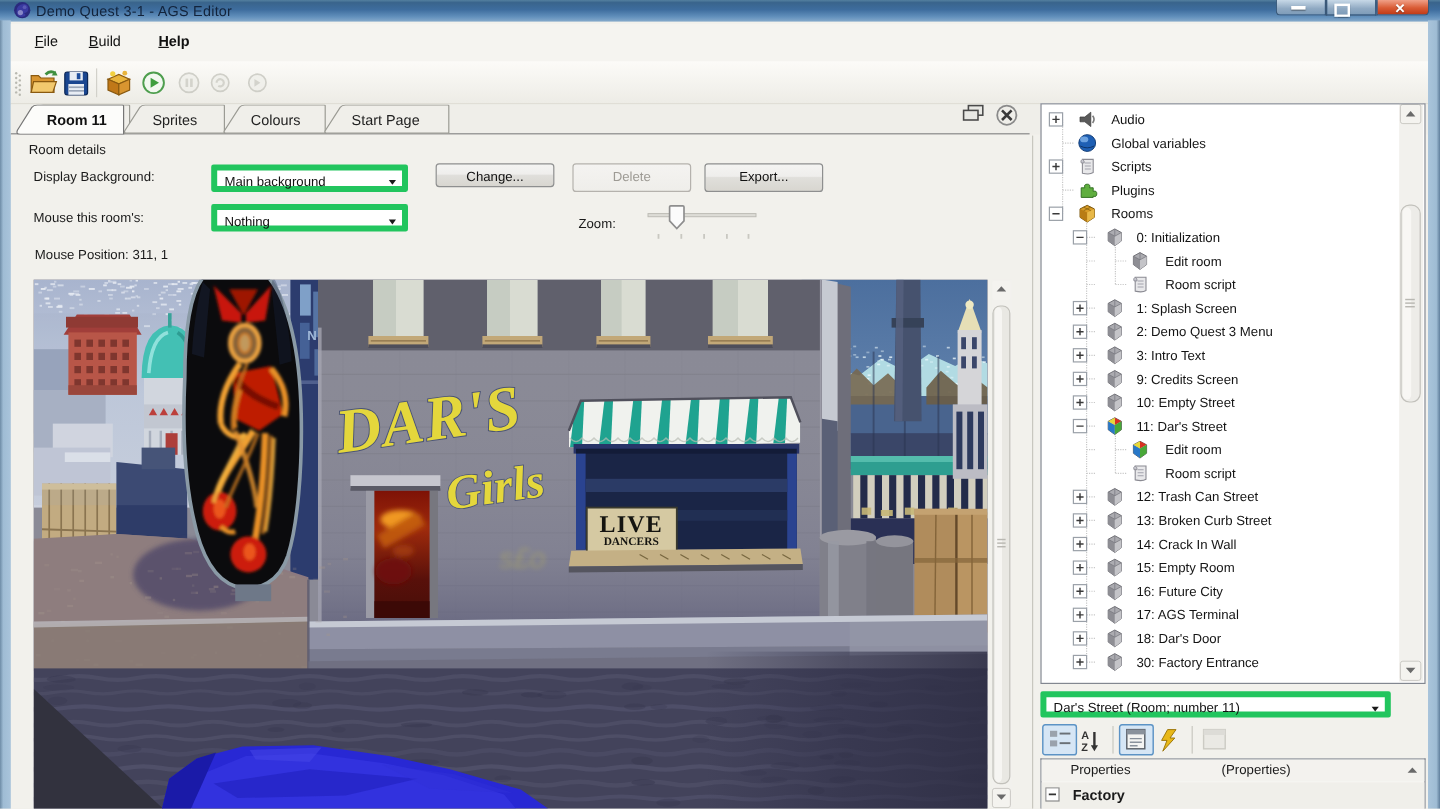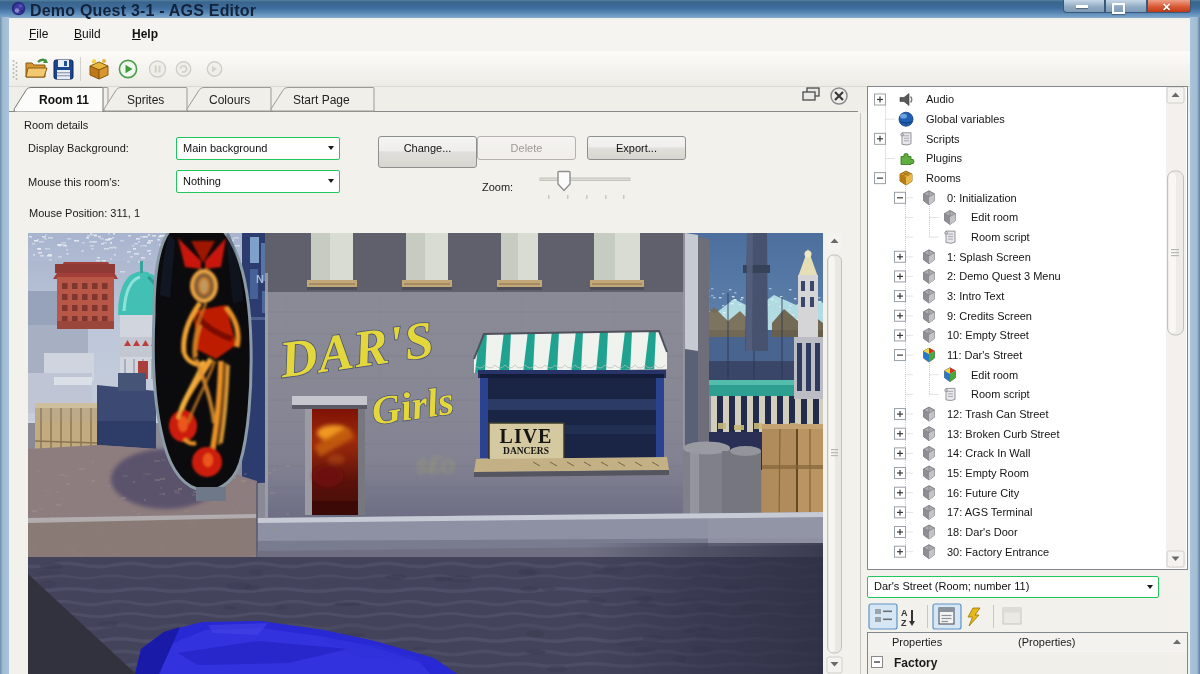--- a/index.html
+++ b/index.html
@@ -3,40 +3,40 @@
 <meta charset="utf-8">
 <style>
   html,body{margin:0;padding:0;width:1200px;height:674px;overflow:hidden;}
   body{font-family:"Liberation Sans",sans-serif;position:relative;background:#EFEEE9;}
   .abs{position:absolute;}
   
   #titlebar{left:0;top:0;width:1200px;height:18px;background:linear-gradient(180deg,#54809F 0%,#39648C 12%,#3E6D9E 45%,#6290BC 78%,#86AACB 100%);}
   #frameL{left:0;top:17px;width:9px;height:657px;background:linear-gradient(90deg,#6E8CA6 0%,#9FBCD4 30%,#A9C4DB 100%);}
   #frameR{left:1190px;top:17px;width:10px;height:657px;background:linear-gradient(90deg,#A9C4DB 0%,#9FBCD4 70%,#5F7E9C 100%);}
   #client{left:9px;top:18px;width:1181px;height:656px;background:#F2F1EC;}
-  .ttext{left:30px;top:2px;font-size:16px;font-weight:bold;color:#12233B;letter-spacing:.2px;}
+  .ttext{left:30px;top:2px;font-size:12px;font-weight:normal;color:#12233B;letter-spacing:.2px;}
   
   .wbtn{top:0;height:13px;border:1px solid #3A5878;border-top:none;box-sizing:border-box;}
   #btnmin{left:1063px;width:42px;border-radius:0 0 0 4px;background:linear-gradient(180deg,#C7D8E7,#8FA9C2 60%,#7E9CB9);}
   #btnmax{left:1105px;width:42px;background:linear-gradient(180deg,#C7D8E7,#8FA9C2 60%,#7E9CB9);}
   #btnclose{left:1147px;width:44px;border-radius:0 0 4px 0;background:linear-gradient(180deg,#F0A088,#D95B35 55%,#C03A17);}
   
   #menubar{left:9px;top:20px;width:1181px;height:31px;background:#F5F4F0;}
   .mitem{top:7px;font-size:12px;color:#111;text-align:right;}
   .mitem u{text-decoration:underline;}
   
   #toolbar{left:9px;top:51px;width:1181px;height:36px;background:linear-gradient(180deg,#FCFBF8,#EDECE6);border-bottom:1px solid #DBDAD2;box-sizing:border-box;}
   
   #tabstrip{left:9px;top:87px;width:1181px;height:25px;background:#EFEEE9;}
   .tabline{left:9px;top:111px;width:849px;height:1px;background:#898989;}
   svg{display:block;}
   
   .lbl{font-size:11px;color:#1A1A1A;}
   
-  .combo{background:#fff;border:1px solid #22c55e;border-radius:2px;box-sizing:border-box;}
+  .combo{background:#fff;border:5px solid #22c55e;border-radius:2px;box-sizing:border-box;}
   .combo .ctext{position:absolute;left:6px;top:4px;font-size:11px;color:#111;}
   .combo .carr{position:absolute;right:5px;top:8px;width:0;height:0;border-left:3.5px solid transparent;border-right:3.5px solid transparent;border-top:4.5px solid #1A1A1A;}
   
   .btn{border:1px solid #8E8F8F;border-radius:3px;background:linear-gradient(180deg,#F4F4F2 0%,#EFEEEC 45%,#E0DFDB 50%,#D8D6D0 100%);box-sizing:border-box;text-align:center;font-size:11px;color:#111;}
   .btn.dis{border-color:#B5B2AD;background:linear-gradient(180deg,#F4F3F1,#EFEEEA);color:#9D9A94;}
   
   #tree{left:867px;top:86px;width:321px;height:484px;background:#fff;border:1px solid #828790;box-sizing:border-box;overflow:hidden;}
   #propgrid{left:867px;top:632px;width:321px;height:42px;background:#F6F5F2;border:1px solid #828790;border-bottom:none;box-sizing:border-box;}
 </style>
 </head>
@@ -155,21 +155,21 @@
 
   <div class="abs combo" style="left:176px;top:137px;width:164px;height:23px;">
     <span class="ctext">Main background</span>
     <span class="carr"></span>
   </div>
   <div class="abs combo" style="left:176px;top:170px;width:164px;height:23px;">
     <span class="ctext">Nothing</span>
     <span class="carr"></span>
   </div>
 
-  <div class="abs btn" style="left:378px;top:136px;width:99px;height:32px;line-height:22px;">Change...</div>
+  <div class="abs btn" style="left:363px;top:136px;width:99px;height:20px;line-height:22px;">Change...</div>
   <div class="abs btn dis" style="left:477px;top:136px;width:99px;height:24px;line-height:22px;">Delete</div>
   <div class="abs btn" style="left:587px;top:136px;width:99px;height:24px;line-height:22px;">Export...</div>
 
   <div class="abs lbl" style="left:482px;top:181px;">Zoom:</div>
   <svg class="abs" style="left:536px;top:168px;" width="100" height="34" viewBox="0 0 100 34">
     <rect x="4" y="10" width="90" height="2.6" fill="#DDDCD6" stroke="#BCBBB4" stroke-width="0.8"></rect>
     <path d="M23 3.5 L33 3.5 Q34 3.5 34 4.5 L34 16 L28 22.5 L22 16 L22 4.5 Q22 3.5 23 3.5 Z" fill="#FBFBFB" stroke="#8E8E8E" stroke-width="1.4"></path>
     <g fill="#C9C8C1">
       <rect x="12" y="27" width="1.5" height="4"></rect>
       <rect x="31" y="27" width="1.5" height="4"></rect>

